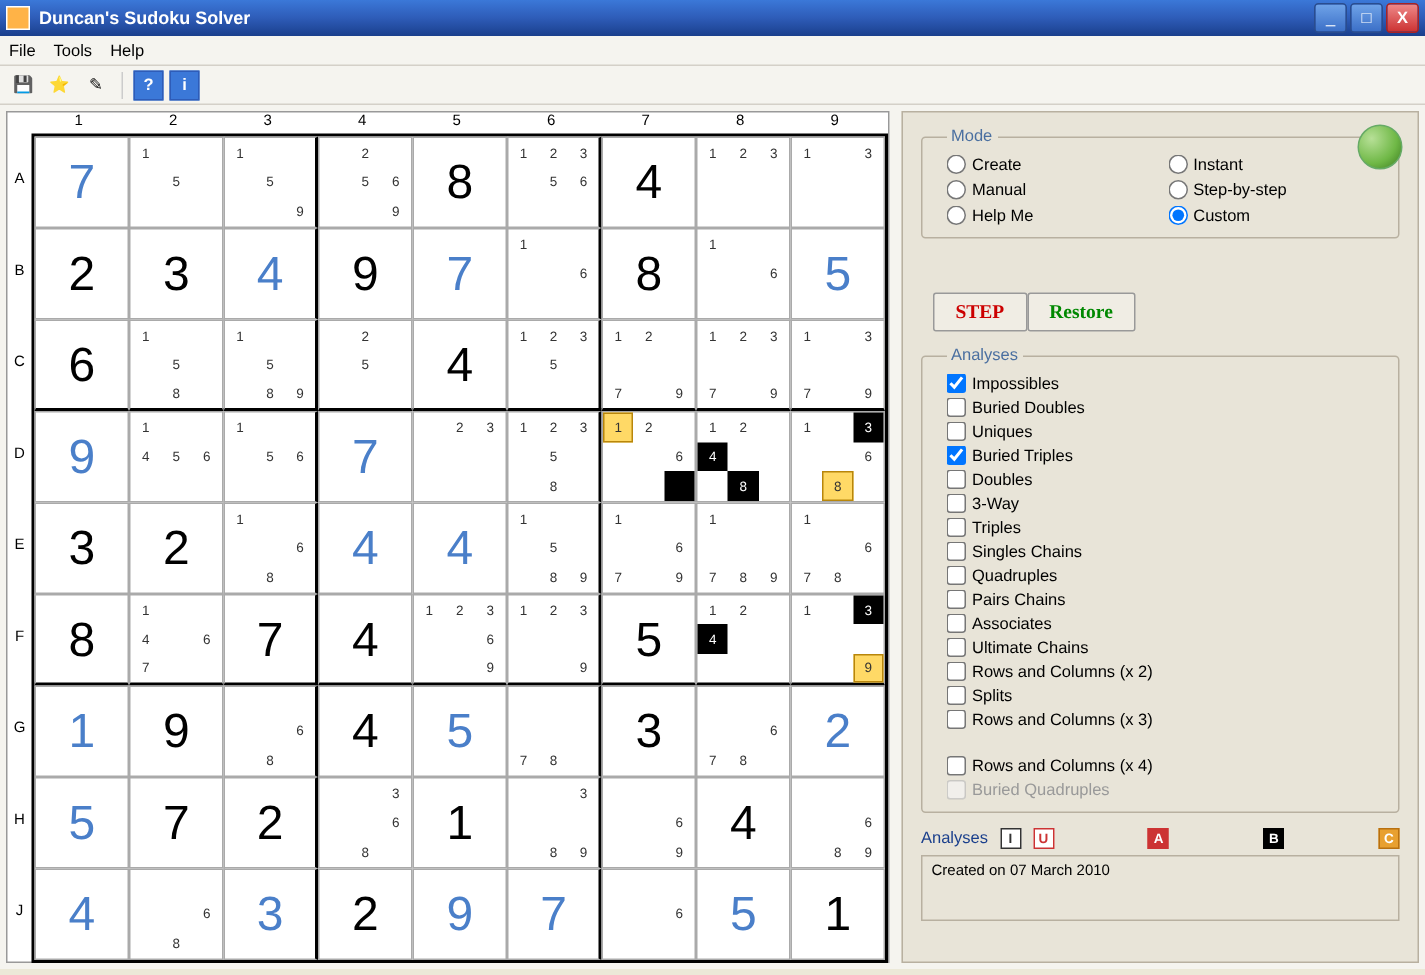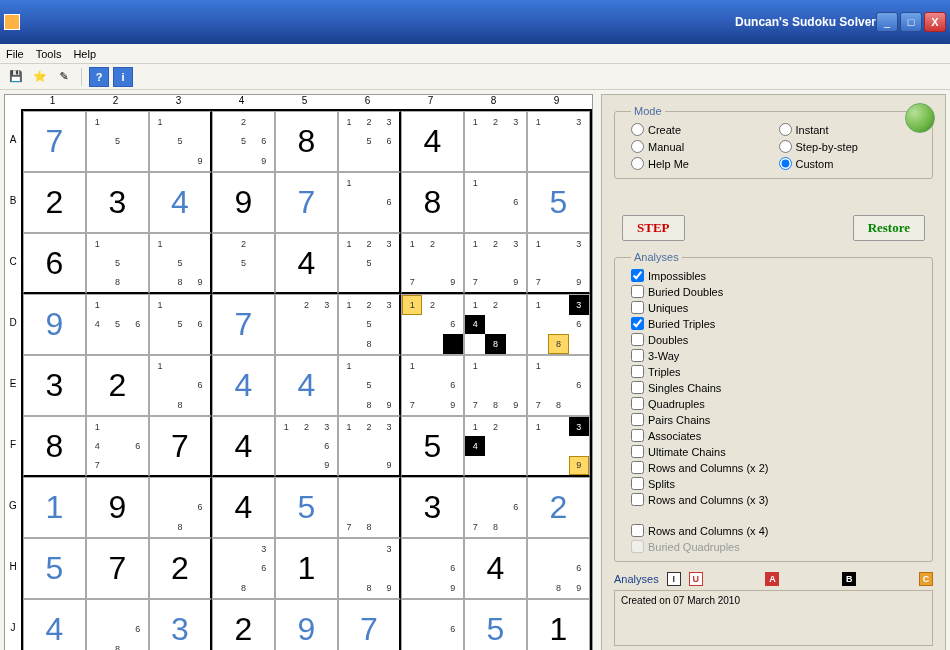--- a/index.html
+++ b/index.html
@@ -1,17 +1,17 @@
 <!DOCTYPE html>
 <html><head>
 <meta charset="utf-8">
 <style>
 * { box-sizing: border-box; margin: 0; padding: 0; }
 body { font-family: Tahoma, Arial, sans-serif; font-size: 11px; background: #ece9d8; width: 950px; height: 650px; overflow: hidden; }
-.titlebar { height: 44px; background: linear-gradient(to bottom, #3b78d8 0%, #2e5cb8 50%, #1a3f8c 100%); display: flex; align-items: center; padding: 0 4px; color: white; text-align: right; }
+.titlebar { height: 24px; background: linear-gradient(to bottom, #3b78d8 0%, #2e5cb8 50%, #1a3f8c 100%); display: flex; align-items: center; padding: 0 4px; color: white; }
 .titlebar .app-icon { width: 16px; height: 16px; background: #ffb347; margin-right: 6px; border: 1px solid #fff; }
 .titlebar .title { flex: 1; font-size: 12px; font-weight: bold; }
 .titlebar .winbtns { display: flex; gap: 2px; }
 .winbtn { width: 22px; height: 20px; background: linear-gradient(to bottom,#6fa3e8,#3b6fc7); border: 1px solid #2a4d8f; border-radius: 3px; color: white; display: flex; align-items: center; justify-content: center; font-size: 11px; cursor: pointer; }
 .winbtn.close { background: linear-gradient(to bottom,#e88,#c33); border-color: #a22; font-weight: bold; }
 .menubar { height: 20px; background: #f5f4ef; border-bottom: 1px solid #d4d0c8; display: flex; align-items: center; padding: 0 6px; gap: 12px; }
 .menubar span { cursor: pointer; }
 .toolbar { height: 26px; background: #f5f4ef; border-bottom: 1px solid #d4d0c8; display: flex; align-items: center; padding: 2px 6px; gap: 4px; }
 .tb-btn { width: 20px; height: 20px; display: flex; align-items: center; justify-content: center; cursor: pointer; border: 1px solid transparent; }
 .tb-btn.blue { background: #3b78d8; color: white; font-weight: bold; border-color: #2e5cb8; }
@@ -34,35 +34,35 @@
 .pencils span { display: flex; align-items: center; justify-content: center; width: 100%; height: 100%; }
 .pencils span.hl-y { background: #ffd966; border: 1px solid #b8860b; }
 .pencils span.hl-k { background: #000; color: #fff; }
 .right-panel { flex: 1; background: #e8e4d8; border: 1px solid #b8b0a0; padding: 10px 12px; position: relative; }
 .globe { position: absolute; top: 8px; right: 10px; width: 30px; height: 30px; border-radius: 50%; background: radial-gradient(circle at 30% 30%, #b7e097, #6fb846 60%, #3a7a1f); border: 1px solid #6a6; cursor: pointer; }
 fieldset { border: 1px solid #b8b0a0; border-radius: 3px; padding: 6px 16px 8px; margin-bottom: 10px; }
 legend { color: #4a6fa0; font-size: 11px; padding: 0 3px; }
 .mode-grid { display: grid; grid-template-columns: 1fr 1fr; gap: 4px 10px; }
 .radio-opt, .chk-opt { display: flex; align-items: center; gap: 4px; cursor: pointer; }
 .radio-opt input, .chk-opt input { margin: 0; }
-.btn-row { display: flex; justify-content: space-between; margin-bottom: 10px; padding: 0 8px; margin-top: 36px; }
+.btn-row { display: flex; margin-bottom: 10px; padding: 0 8px; margin-top: 36px; }
 .btn { padding: 4px 14px; border: 1px solid #999; background: #f0ede4; cursor: pointer; font-size: 13px; font-family: Georgia, serif; border-radius: 2px; }
 .btn.red { color: #c00; font-weight: bold; }
 .btn.green { color: #080; font-weight: bold; }
 .analyses-grid { display: grid; grid-template-columns: 1fr; gap: 3px 10px; }
 .chk-opt.dis { color: #999; }
 .diff-row { color: #1a3f8c; font-size: 11px; margin-top: 6px; display: flex; align-items: center; gap: 8px; }
 .badge { display: inline-flex; width: 14px; height: 14px; align-items: center; justify-content: center; font-size: 9px; font-weight: bold; border: 1px solid; }
 .badge.i { background: #fff; border-color: #333; color: #333; }
 .badge.u { background: #fff; border-color: #c33; color: #c33; }
 .badge.a { background: #c33; border-color: #c33; color: #fff; }
 .badge.b { background: #000; border-color: #000; color: #fff; }
 .badge.c { background: #e8a030; border-color: #b87010; color: #fff; }
 .puzzle-name { background: #f5f2e9; border: 1px solid #b8b0a0; text-align: center; padding: 4px; font-size: 16px; margin-top: 6px; }
-.info-box { border: 1px solid #b8b0a0; padding: 4px 6px; font-size: 10px; margin-top: 4px; height: 56px; }
+.info-box { border: 1px solid #b8b0a0; padding: 4px 6px; font-size: 10px; margin-top: 4px; height: 44px; }
 </style>
 </head>
 <body>
 
 <div class="titlebar">
   <div class="app-icon"></div>
   <div class="title">Duncan's Sudoku Solver</div>
   <div class="winbtns">
     <div class="winbtn">_</div>
     <div class="winbtn">□</div>

